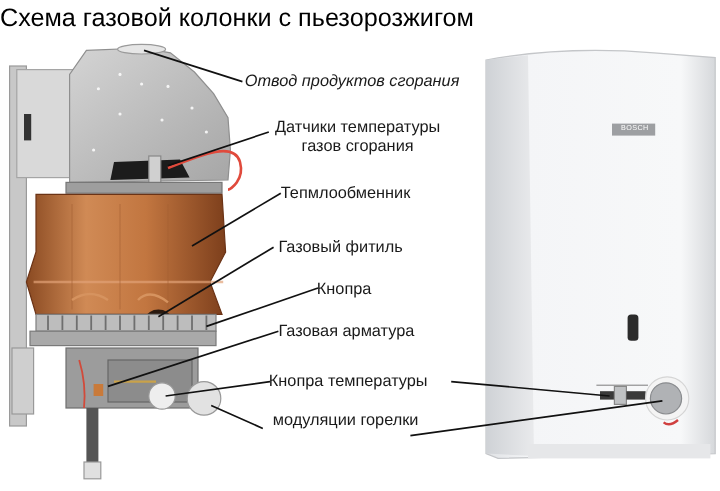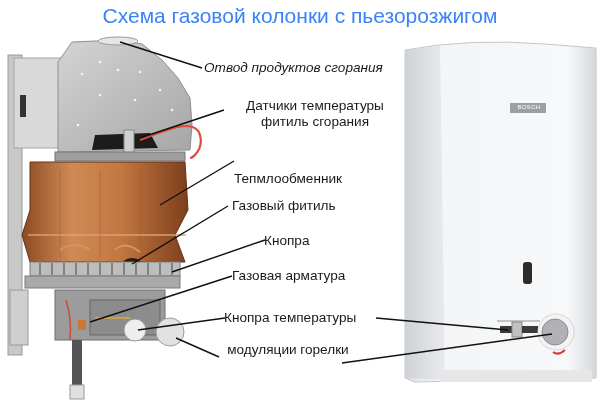--- a/index.html
+++ b/index.html
@@ -1,20 +1,20 @@
 <!DOCTYPE html>
 <html><head>
   <meta charset="utf-8">
   <style>
     * { margin: 0; padding: 0; box-sizing: border-box; }
     html, body { width: 600px; height: 409px; background: #ffffff; overflow: hidden; }
     body { position: relative; font-family: "Liberation Sans", "DejaVu Sans", sans-serif; color: #1a1a1a; }
     .title {
-      position: absolute; left: 0; top: 4px; width: 600px; text-align: center;
-      font-size: 21px; color: #3b82f6; letter-spacing: 0;
+      position: absolute; left: 0; top: 4px; width: 600px; 
+      font-size: 21px; color: #000000; letter-spacing: 0;
     }
     .diagram-svg { position: absolute; left: 0; top: 0; width: 600px; height: 409px; }
     .label {
       position: absolute; font-size: 13.6px; line-height: 16px; color: #1a1a1a; white-space: nowrap;
     }
     .label.center { text-align: center; }
   </style>
 </head>
 <body>
 
@@ -133,26 +133,26 @@
     <path d="M90 322 L232 276"></path>
     <path d="M138 330 L225 318 M376 318 L508 330"></path>
     <path d="M176 338 L219 357 M342 363 L552 334"></path>
   </g>
 </svg>
 
 <div class="title">Схема газовой колонки с пьезорозжигом</div>
 
 <div class="label" style="left:204px; top:60px;font-style:italic;">Отвод продуктов сгорания</div>
 
-<div class="label center" style="left:222px; top:98px; width:152px;margin-left:17px;">
+<div class="label center" style="left:222px; top:98px; width:152px;">
   <div>Датчики температуры</div>
-  <div>фитиль сгорания</div>
+  <div>газов сгорания</div>
 </div>
 
-<div class="label" style="left:234px; top:153px;margin-top:18px;">Тепмлообменник</div>
+<div class="label" style="left:234px; top:153px;">Тепмлообменник</div>
 
 <div class="label" style="left:232px; top:198px;">Газовый фитиль</div>
 
 <div class="label" style="left:264px; top:233px;">Кнопра</div>
 
 <div class="label" style="left:232px; top:268px;">Газовая арматура</div>
 
 <div class="label" style="left:224px; top:310px;">Кнопра температуры</div>
 
 <div class="label center" style="left:212px; top:342px; width:152px;">

